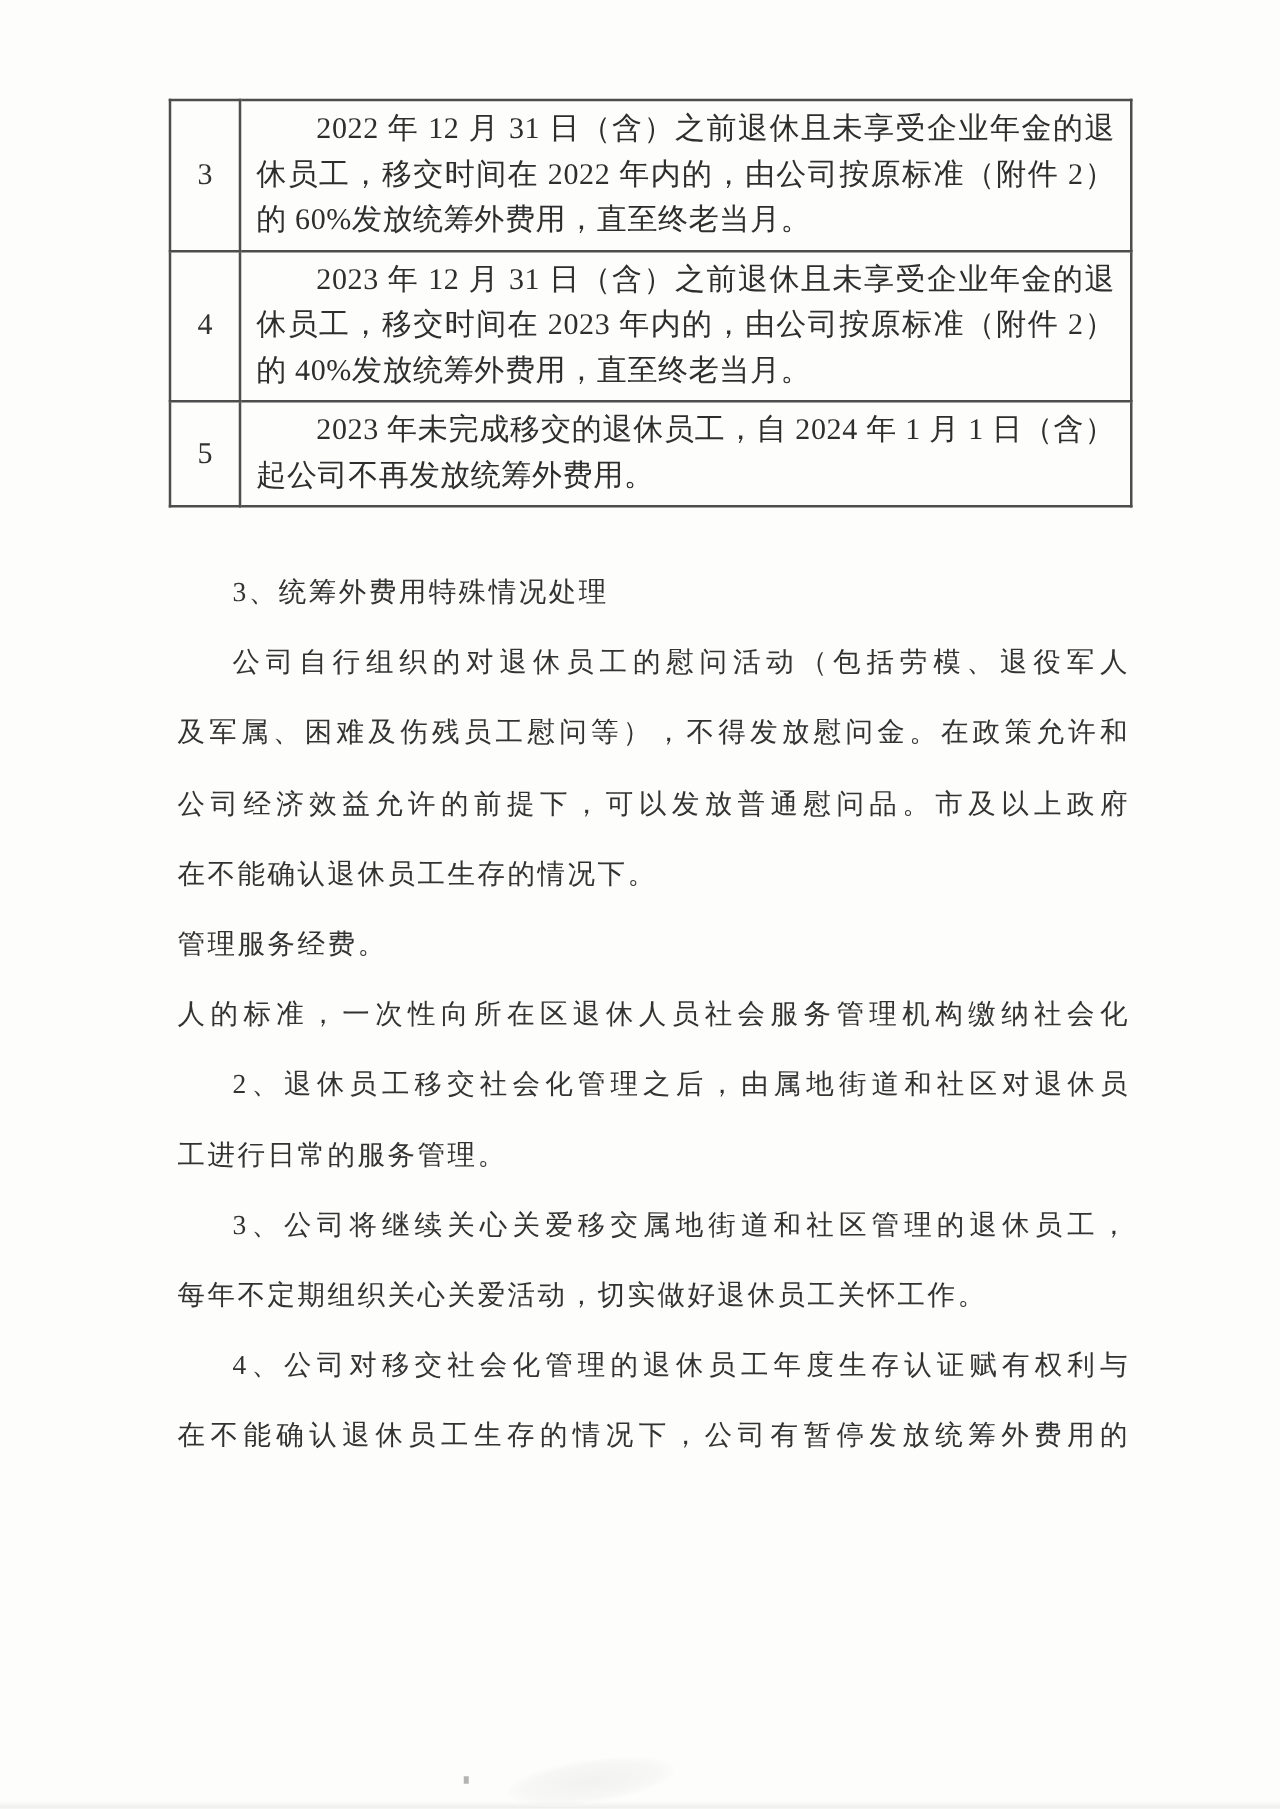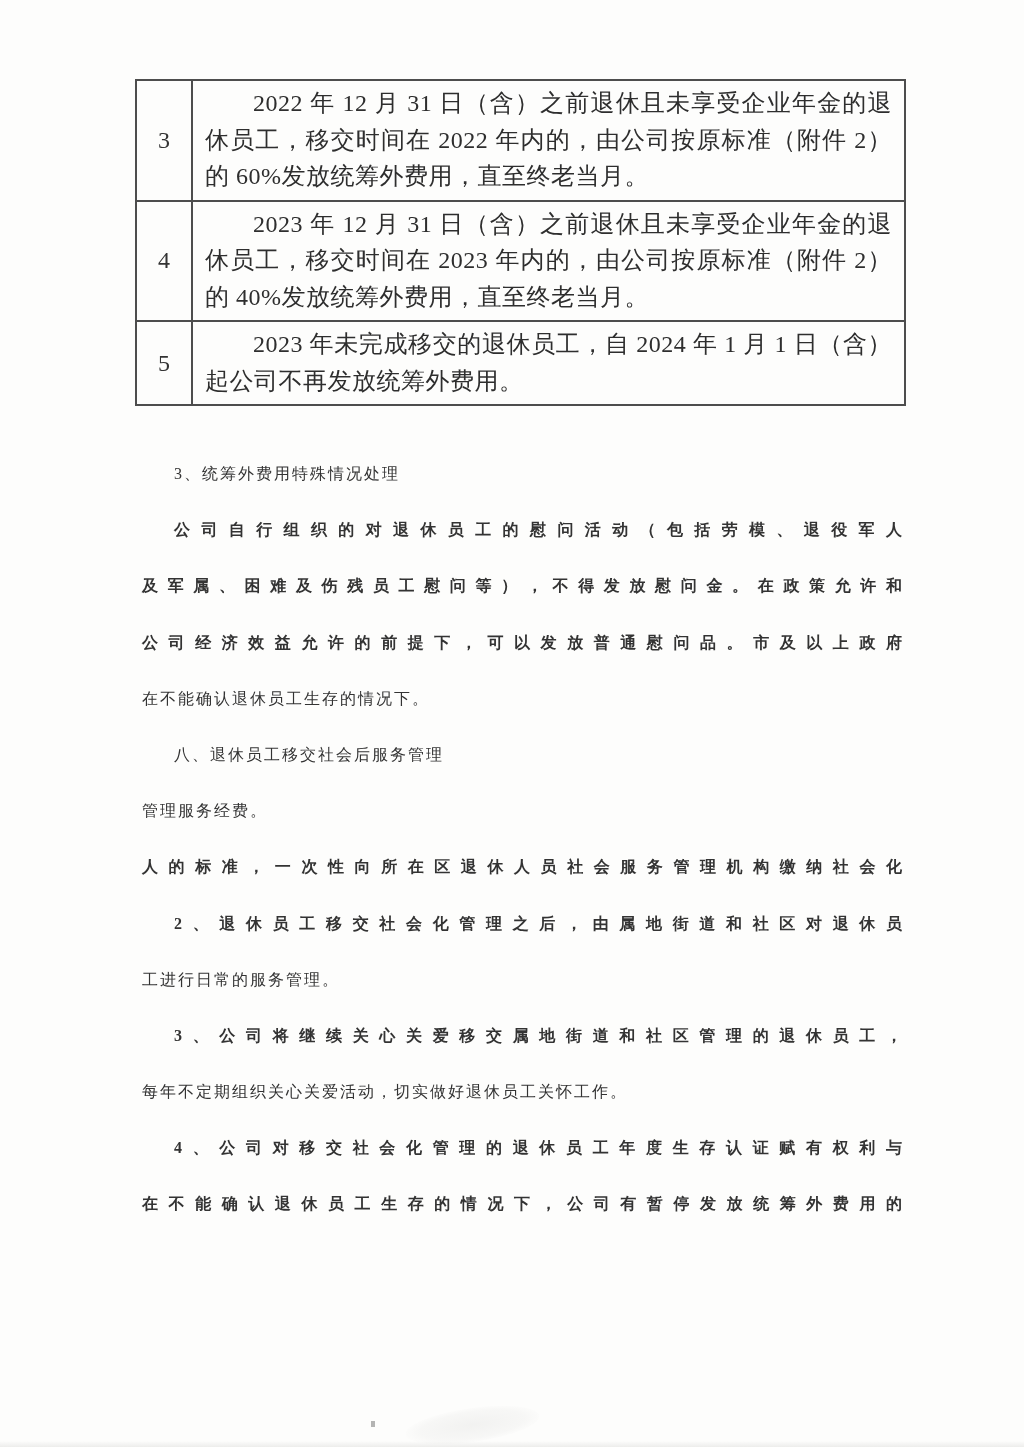--- a/index.html
+++ b/index.html
@@ -63,32 +63,31 @@
 
   
   .doc-body {
     position: absolute;
     left: 142px;
     top: 446px;
     width: 762px;
     color: #333333;
   }
   .b-line {
-    font-size: 16px;
+    font-size: 22px;
     height: 56.2px;
     line-height: 56.2px;
     letter-spacing: 2px;
     white-space: nowrap;
     color: #333333;
   }
   .b-line.j {
     white-space: normal;
     text-align: justify;
     text-align-last: justify;
-    font-weight: bold;
   }
   .b-line.ind { text-indent: 2em; }
 
   
   .smudge {
     position: absolute;
     left: 405px;
     top: 1408px;
     width: 135px;
     height: 34px;
@@ -145,21 +144,20 @@
         </tr>
       </tbody>
   </table>
 
   <div class="doc-body" id="doc-body">
       <div class="b-line ind">3、统筹外费用特殊情况处理</div>
       <div class="b-line j ind">公司自行组织的对退休员工的慰问活动（包括劳模、退役军人</div>
       <div class="b-line j">及军属、困难及伤残员工慰问等），不得发放慰问金。在政策允许和</div>
       <div class="b-line j">公司经济效益允许的前提下，可以发放普通慰问品。市及以上政府</div>
       <div class="b-line">在不能确认退休员工生存的情况下。</div>
-      <div class="b-line ind">八、退休员工移交社会后服务管理</div>
       <div class="b-line">管理服务经费。</div>
       <div class="b-line j">人的标准，一次性向所在区退休人员社会服务管理机构缴纳社会化</div>
       <div class="b-line j ind">2、退休员工移交社会化管理之后，由属地街道和社区对退休员</div>
       <div class="b-line">工进行日常的服务管理。</div>
       <div class="b-line j ind">3、公司将继续关心关爱移交属地街道和社区管理的退休员工，</div>
       <div class="b-line">每年不定期组织关心关爱活动，切实做好退休员工关怀工作。</div>
       <div class="b-line j ind">4、公司对移交社会化管理的退休员工年度生存认证赋有权利与</div>
       <div class="b-line j">在不能确认退休员工生存的情况下，公司有暂停发放统筹外费用的</div>
     </div>
 

